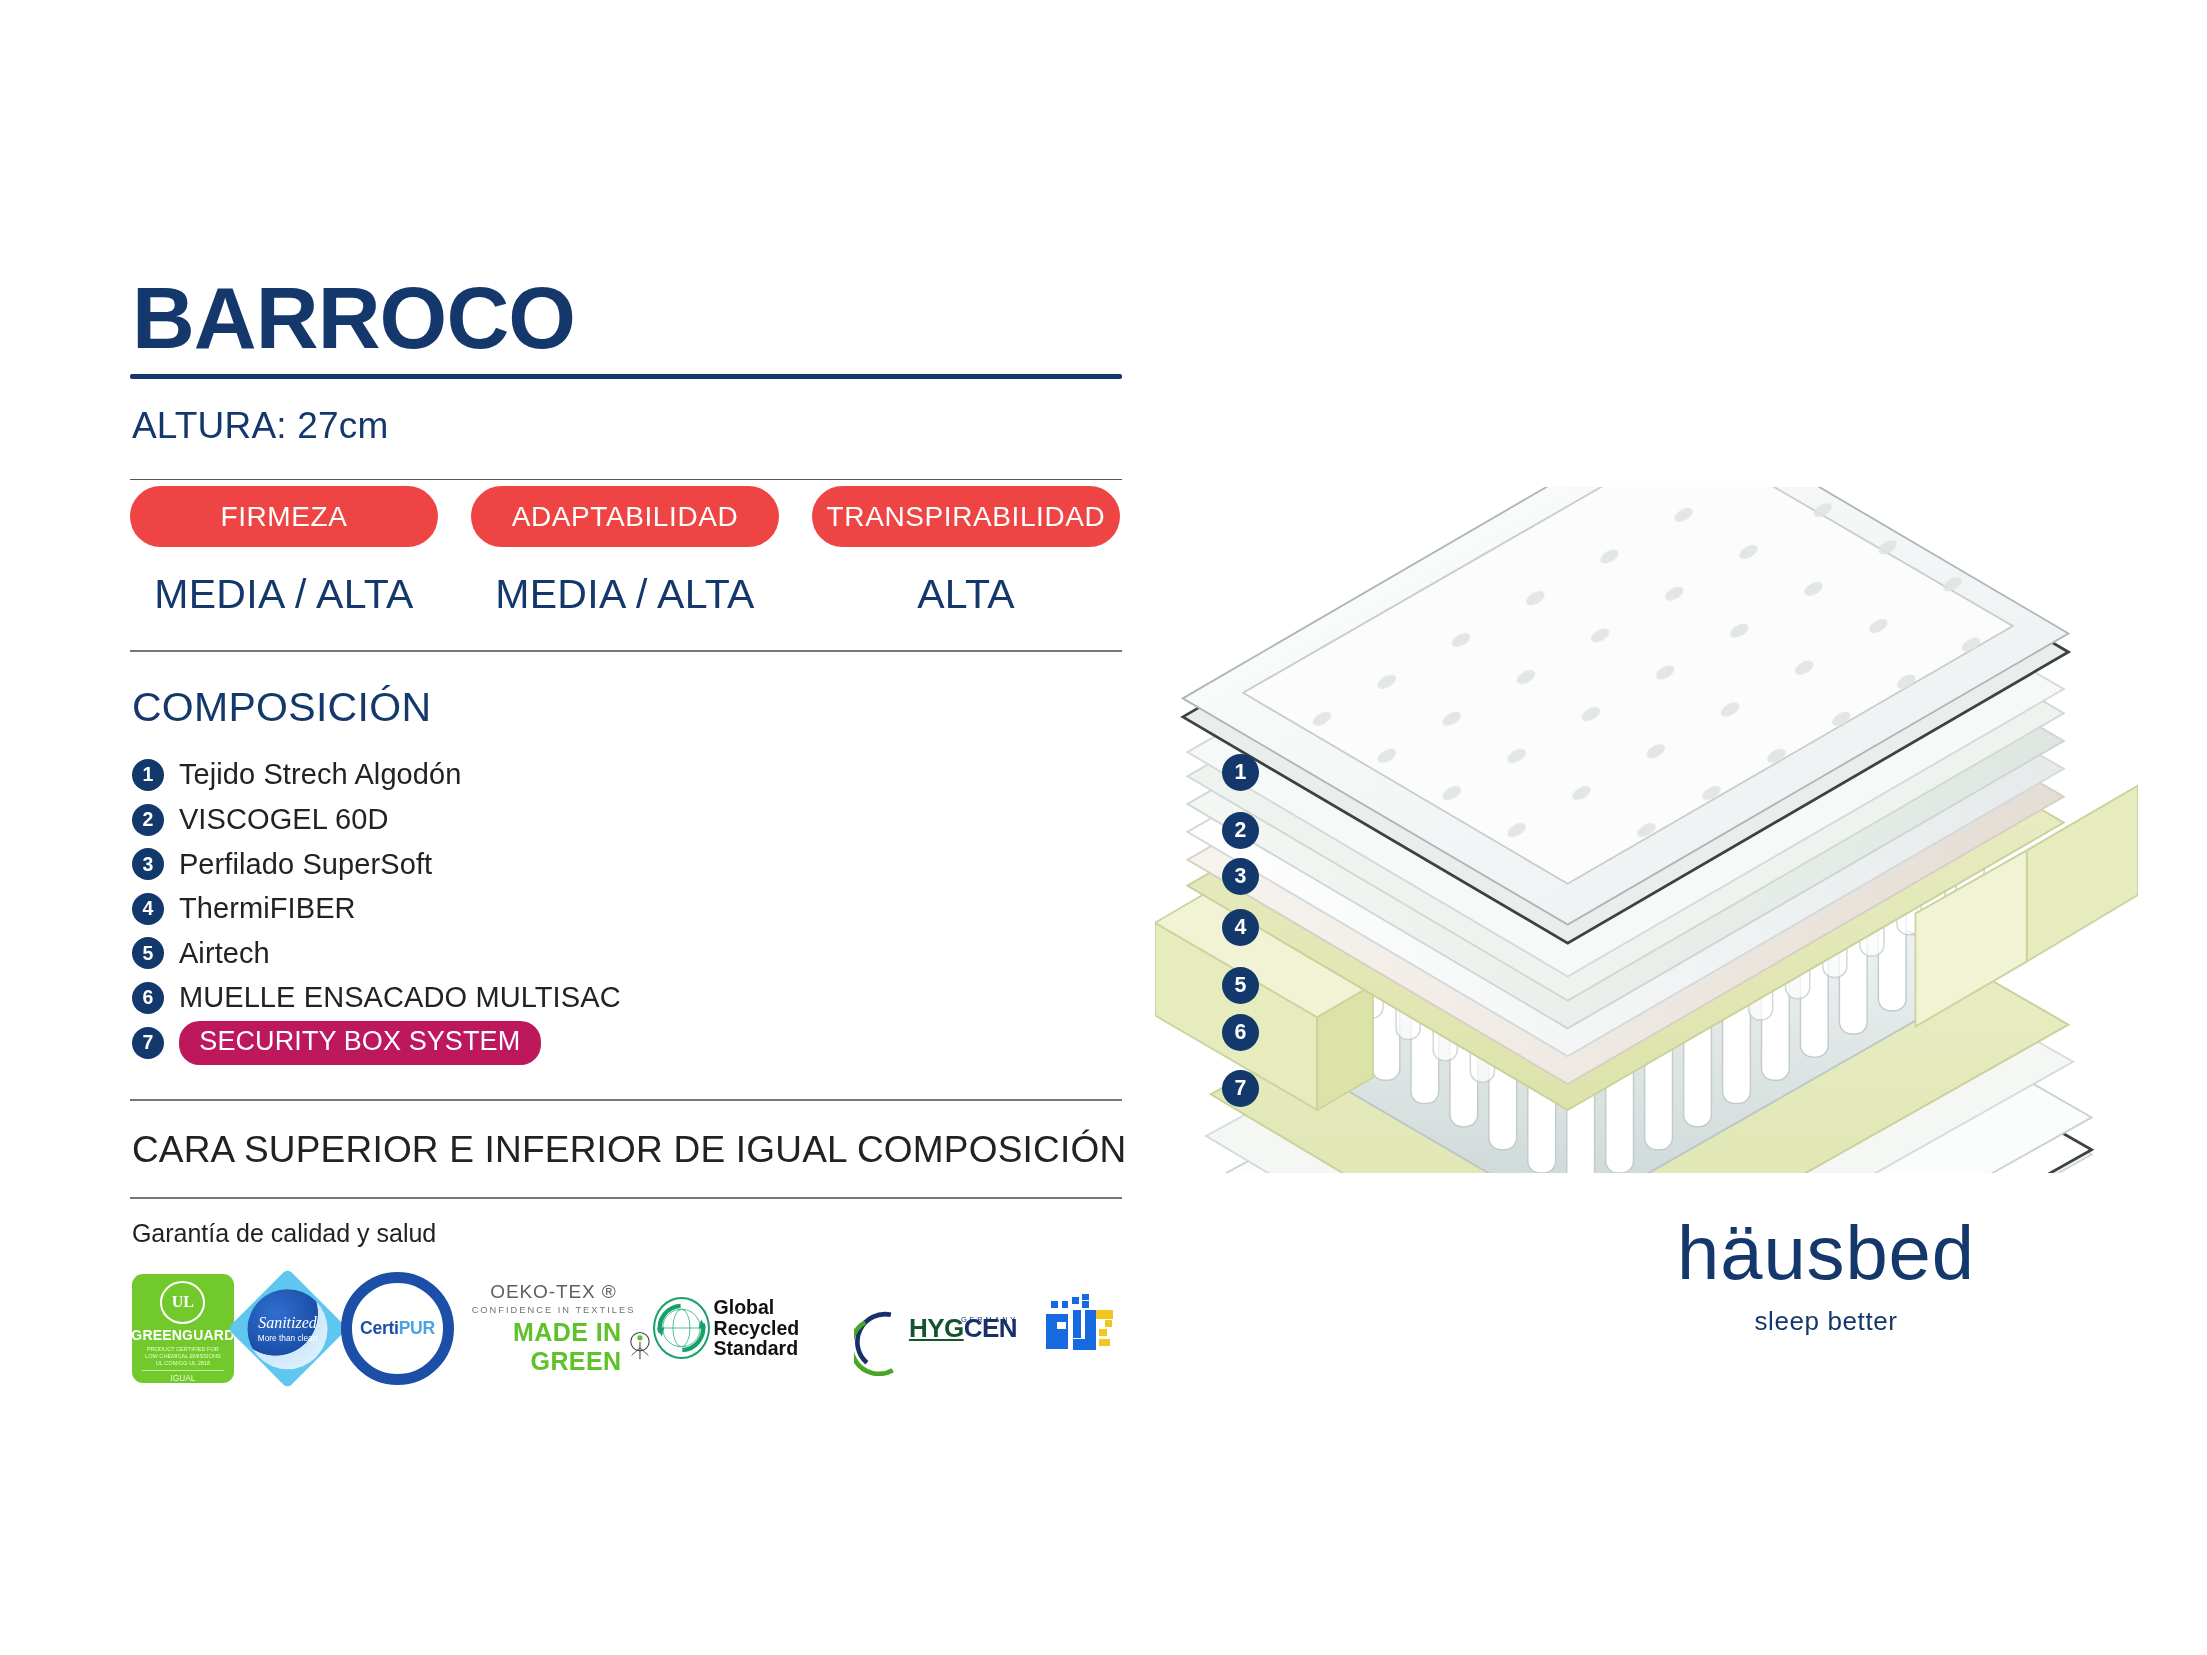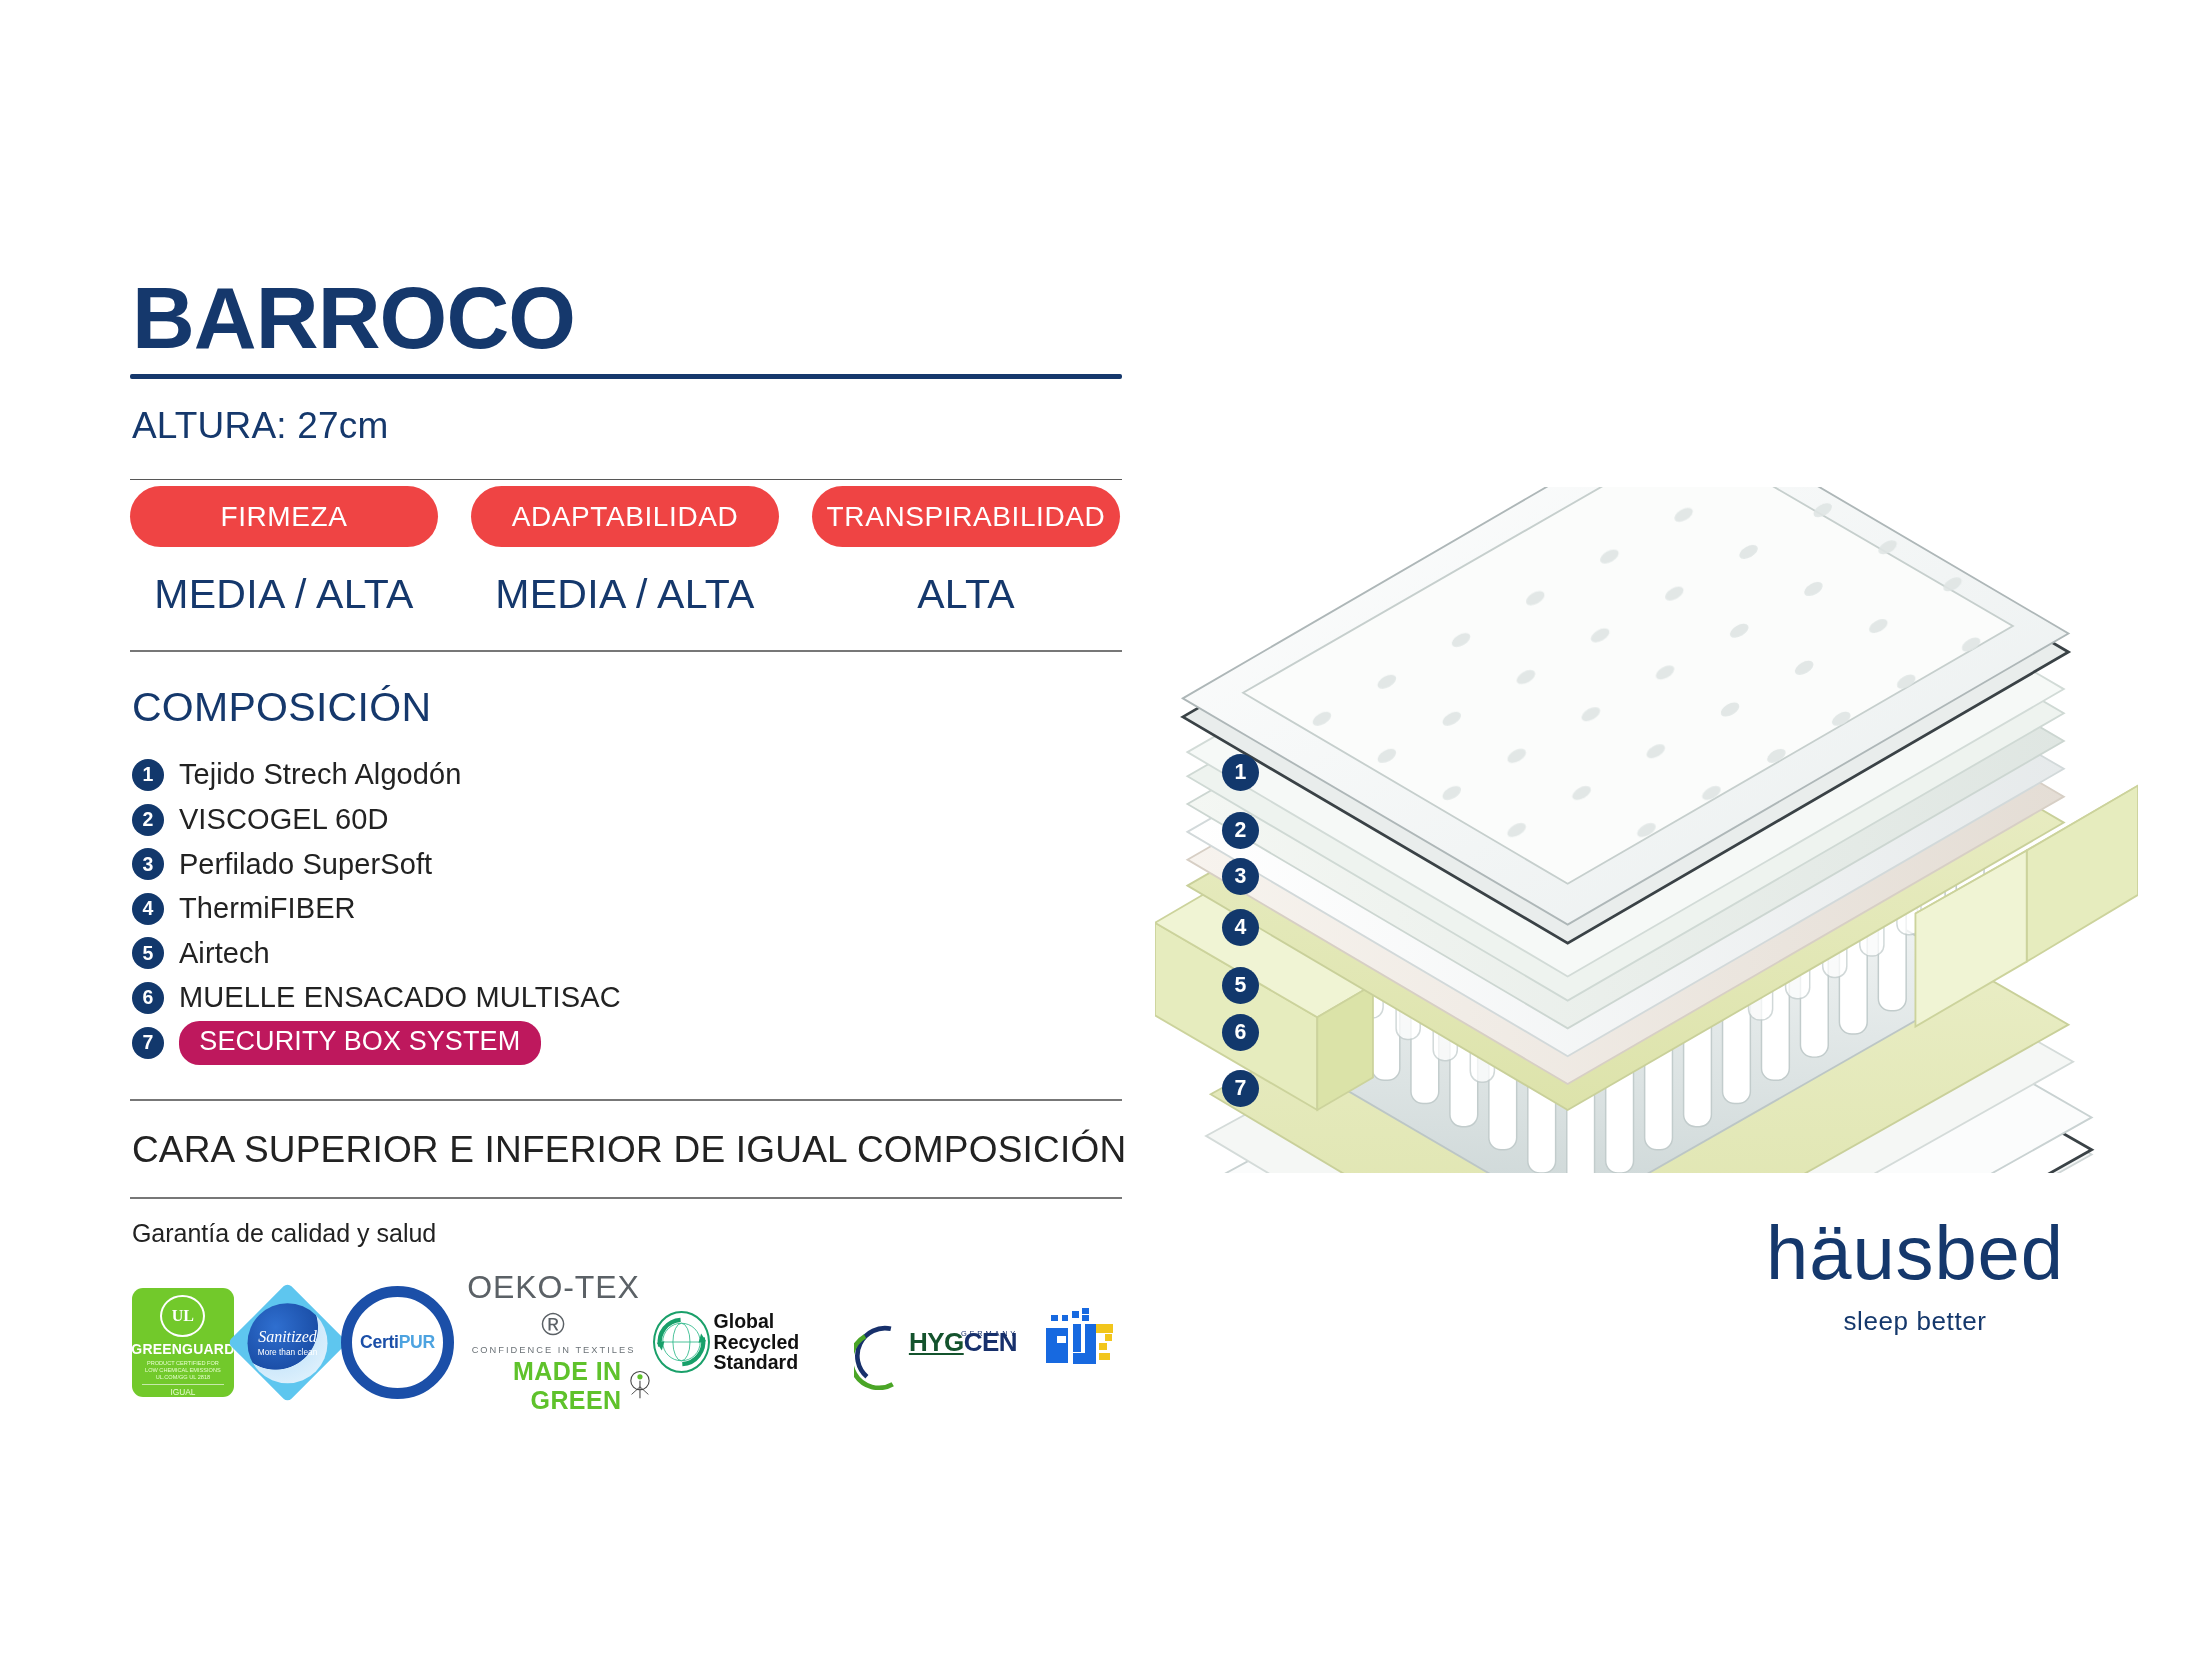--- a/index.html
+++ b/index.html
@@ -67,21 +67,21 @@
 
   
   .cp{width:113px;height:113px;border-radius:50%;border:11px solid #1b4fa8;
       box-sizing:border-box;display:flex;align-items:center;justify-content:center;background:#fff;
       position:relative;}
   .cp-txt{font-size:17.6px;font-weight:700;color:#1b4fa8;letter-spacing:-0.3px;}
   .cp-txt i{color:#4da3e0;font-style:normal;}
 
   
   .oeko{display:flex;flex-direction:column;align-items:center;width:199px;}
-  .oeko1{font-size:32px;color:#5b6166;letter-spacing:0.9px;font-weight:400;text-align:center;}
+  .oeko1{font-size:19px;color:#5b6166;letter-spacing:0.9px;font-weight:400;text-align:center;}
   .oeko2{font-size:9.3px;color:#6b7277;letter-spacing:2px;margin-top:1.9px;}
   .oeko3{font-size:25px;color:#5fc22b;font-weight:700;letter-spacing:0.4px;margin-top:2.8px;}
   .oeko-row{display:flex;align-items:center;gap:5.6px;text-align:right;}
   .oeko-tree{width:32px;height:35px;}
 
   
   .grs{display:flex;align-items:center;width:199px;}
   .grs-globe{width:58px;height:58px;border-radius:50%;border:2.8px solid #1aa06a;
              margin-right:3.7px;position:relative;background:#fff;}
   .grs-txt{display:flex;flex-direction:column;line-height:1.05;}
@@ -100,21 +100,21 @@
   .px{position:absolute;background:#1769e0;}
   .pxy{position:absolute;background:#f2c61c;}
 
   
   .diagram{position:absolute;left:1155px;top:487px;width:983px;height:686px;}
   .diagram svg{width:100%;height:100%;display:block;}
   .cal{position:absolute;width:37px;height:37px;border-radius:50%;background:#12386c;
        color:#fff;font-size:21.3px;display:flex;align-items:center;justify-content:center;font-weight:600;}
 
   
-  .brand{position:absolute;left:1739px;top:1215px;width:352px;text-align:center;}
+  .brand{position:absolute;left:1650px;top:1215px;width:352px;text-align:center;}
   .brand-name{font-size:76px;color:#15386c;letter-spacing:0.9px;line-height:1;font-weight:400;}
   .brand-tag{font-size:26px;color:#15386c;letter-spacing:0.6px;margin-top:15px;}
 </style>
 </head>
 <body>
 
 <div class="page">
 
   <div class="left">
 

